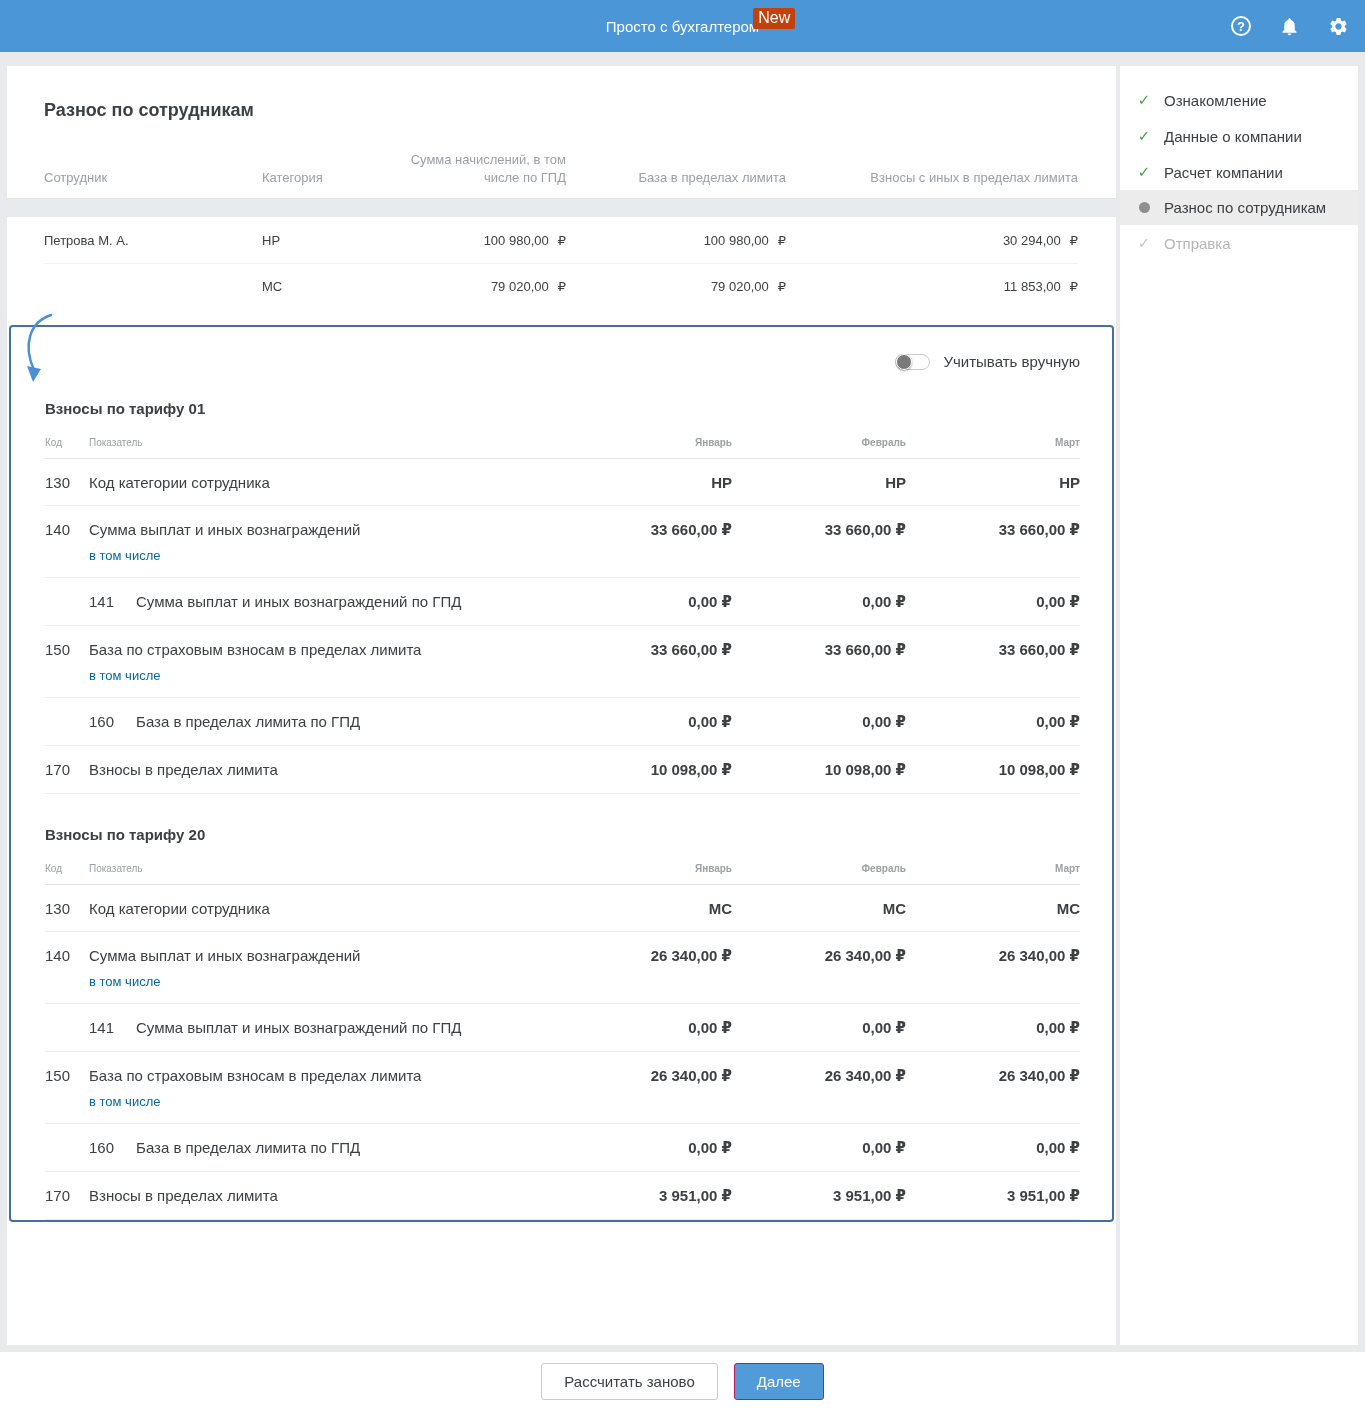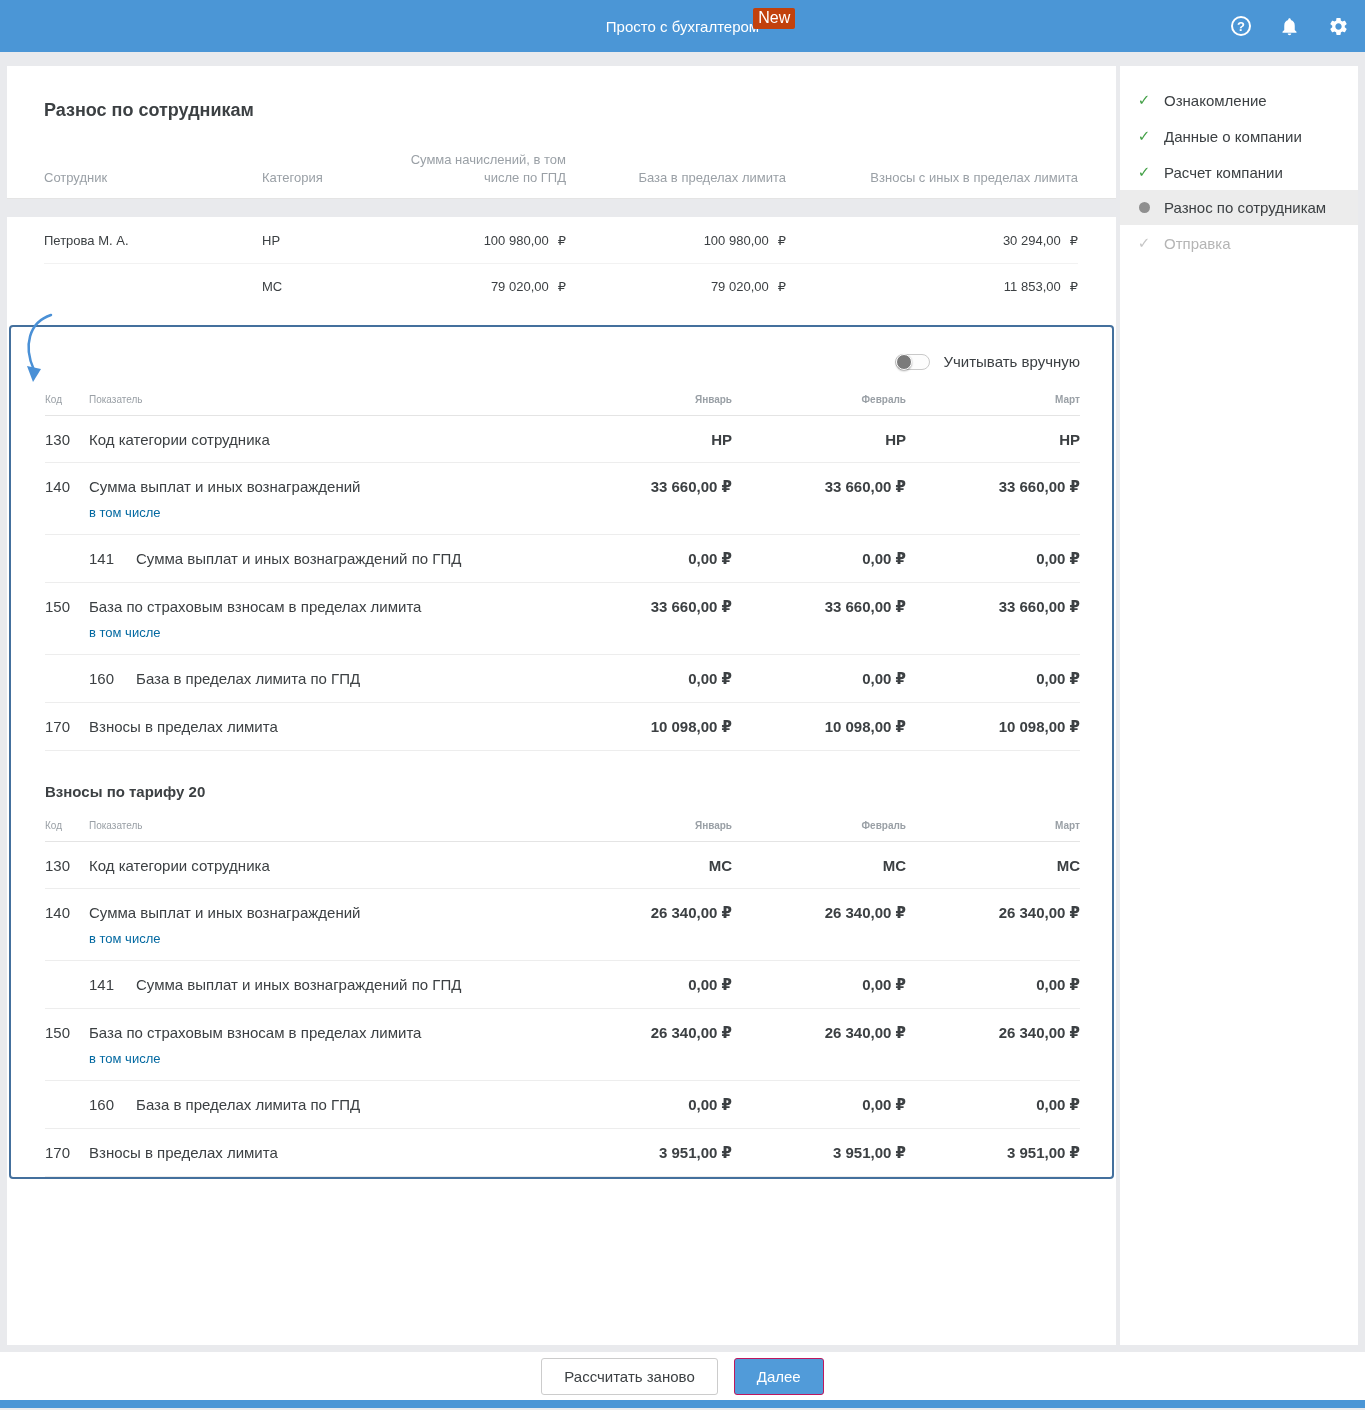--- a/index.html
+++ b/index.html
@@ -67,21 +67,21 @@
   .sidebar { width: 238px; background: #fff; padding-top: 16px; }
   .side-item { display: flex; align-items: center; gap: 12px;
                padding: 9px 8px 9px 16px; font-size: 15px; cursor: pointer; }
   .side-item.active { background: #ececec; }
   .side-item.pending { color: #b5b5b5; }
   .check { color: #43a047; font-weight: bold; font-size: 15px; width: 16px; text-align: center; }
   .side-item.pending .check { color: #c6c6c6; }
   .dot { width: 11px; height: 11px; border-radius: 50%; background: #8f8f8f;
          margin-left: 3px; margin-right: 2px; }
   
-  .footer { height: 48px; margin-top: 7px; background: #fff;
+  .footer { height: 58px; margin-top: 7px; background: #fff;
             display: flex; align-items: center; justify-content: center; gap: 16px; }
   .btn { font-size: 15px; border-radius: 3px; padding: 9px 22px;
          font-family: inherit; cursor: pointer; }
   .btn-secondary { background: #fff; border: 1px solid #ccc; color: #3c4043; }
   .btn-primary { background: #519bd9; border: 1px solid #be185d; color: #fff; }
   .bottom-strip { height: 8px; background: #4b96d6; }
 </style>
 </head>
 <body>
 
@@ -145,20 +145,21 @@
     <div class="detail-panel">
 
       <div class="toggle-row">
         <span class="toggle">
             <span class="knob"></span>
           </span>
         <span>Учитывать вручную</span>
       </div>
 
       <section class="tariff-section">
+        <h3 class="section-title">Взносы по тарифу 01</h3>
         <div class="d-header">
           <div>Код</div>
           <div>Показатель</div>
           <div class="d-val">Январь</div>
           <div class="d-val">Февраль</div>
           <div class="d-val">Март</div>
         </div>
 
         <div class="d-row">
           <div>130</div>

